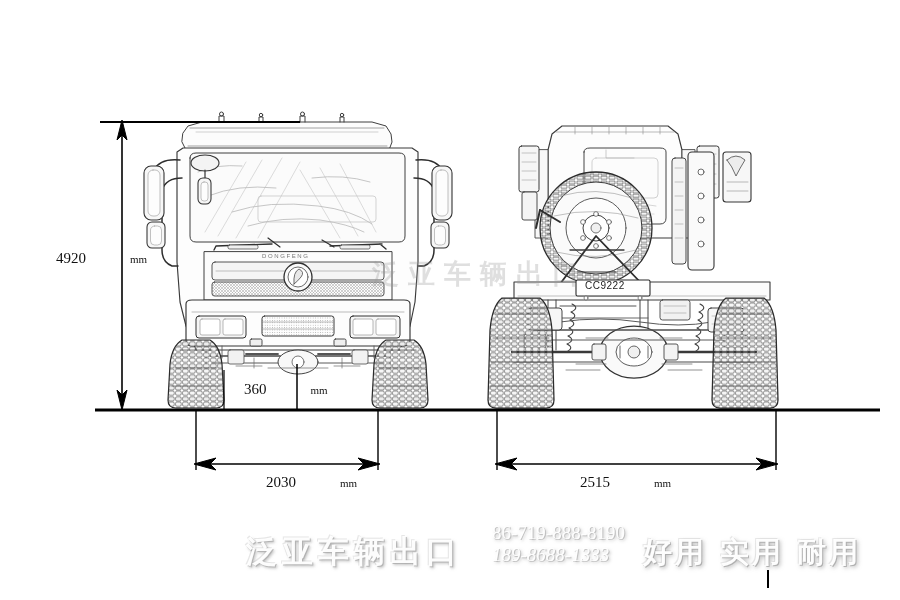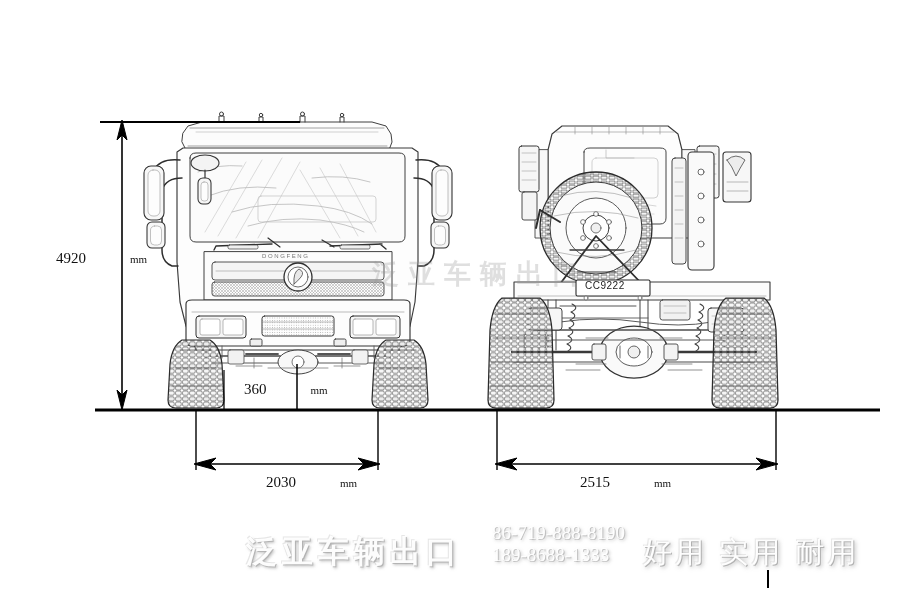--- a/index.html
+++ b/index.html
@@ -11,21 +11,21 @@
   .dim-h{font-size:15px;}
   .dim-unit{font-size:11px;padding-left:44px;}
   .wm{position:absolute;white-space:nowrap;font-family:"DejaVu Sans",sans-serif;}
   .wm-main{font-size:31px;font-weight:700;color:rgba(255,255,255,0.96);
            letter-spacing:5px;
            text-shadow:1px 1px 0 rgba(170,170,170,.75),2px 2px 3px rgba(140,140,140,.55),
                        -1px -1px 0 rgba(225,225,225,.8);}
   .wm-phone{font-size:19px;color:rgba(255,255,255,0.93);letter-spacing:0px;
             font-family:"Liberation Serif",serif;
             text-shadow:1px 1px 0 rgba(175,175,175,.7),2px 2px 3px rgba(145,145,145,.5);margin-left:36px;}
-  .wm-slogan{font-size:29px;font-weight:400;color:rgba(255,255,255,0.97);letter-spacing:3px;
+  .wm-slogan{font-size:29px;font-weight:700;color:rgba(255,255,255,0.97);letter-spacing:3px;
              text-shadow:1px 1px 0 rgba(165,165,165,.8),2px 2px 4px rgba(135,135,135,.6),
                          -1px -1px 0 rgba(230,230,230,.85);}
   .wm-ghost{font-size:27px;font-weight:700;letter-spacing:9px;color:rgba(150,150,150,0.30);
             font-family:"DejaVu Sans",sans-serif;}
   .plate{position:absolute;font-family:"Liberation Sans",sans-serif;font-size:10px;
          letter-spacing:.5px;color:#222;}
   .badge{position:absolute;font-family:"Liberation Sans",sans-serif;font-size:6px;
          letter-spacing:1.6px;color:#777;}
 </style>
 </head>
@@ -379,17 +379,17 @@
   <div class="dimtext dim-h" style="left:580px;top:474px;">
     <span>2515</span><span class="dim-unit">mm</span>
   </div>
 
   <div class="wm wm-ghost" style="left:372px;top:256px;">泛亚车辆出口</div>
 
   <div class="wm wm-main" style="left:246px;top:531px;">泛亚车辆出口</div>
 
   <div class="wm wm-phone" style="left:456px;top:522px;">86-719-888-8190</div>
 
-  <div class="wm wm-phone" style="left:456px;top:544px;">189-8688-1333</div>
+  <div class="wm wm-phone" style="left:456px;top:544px;font-style:italic;">189-8688-1333</div>
 
   <div class="wm wm-slogan" style="left:643px;top:533px;">好用 实用 耐用</div>
 
 </div>
 
 </body></html>

